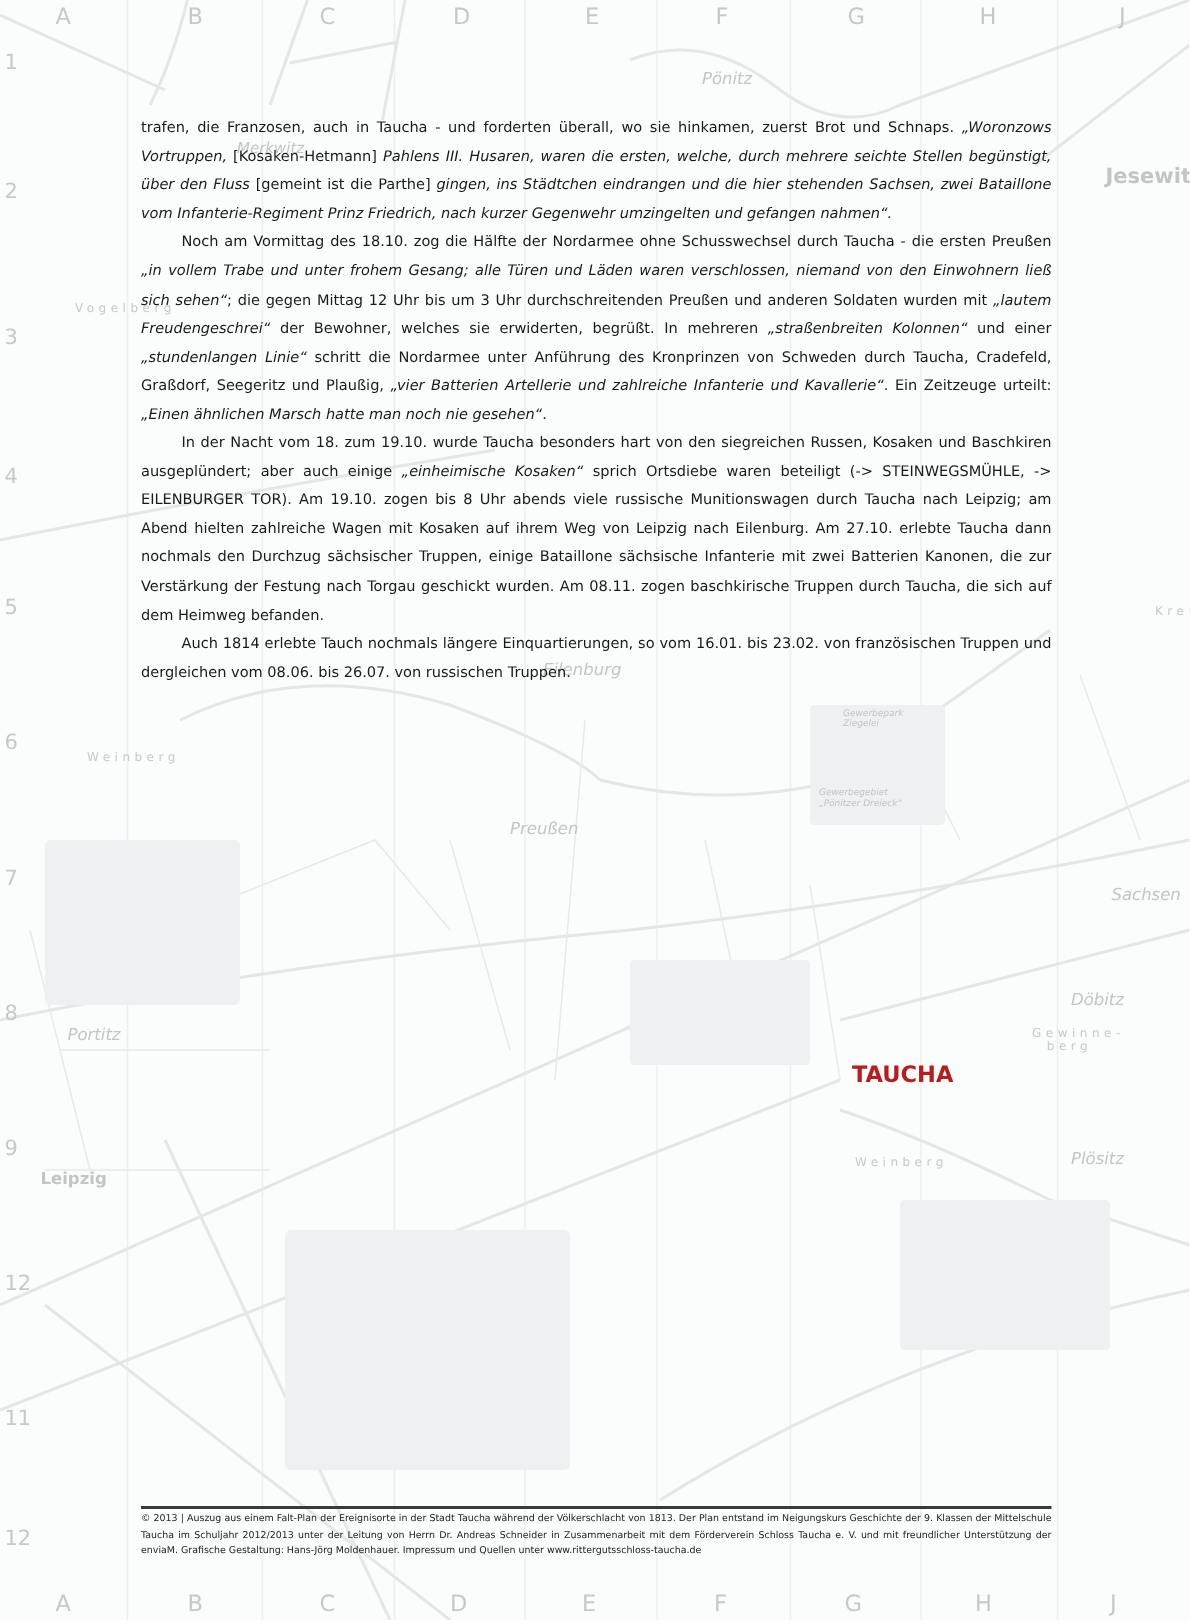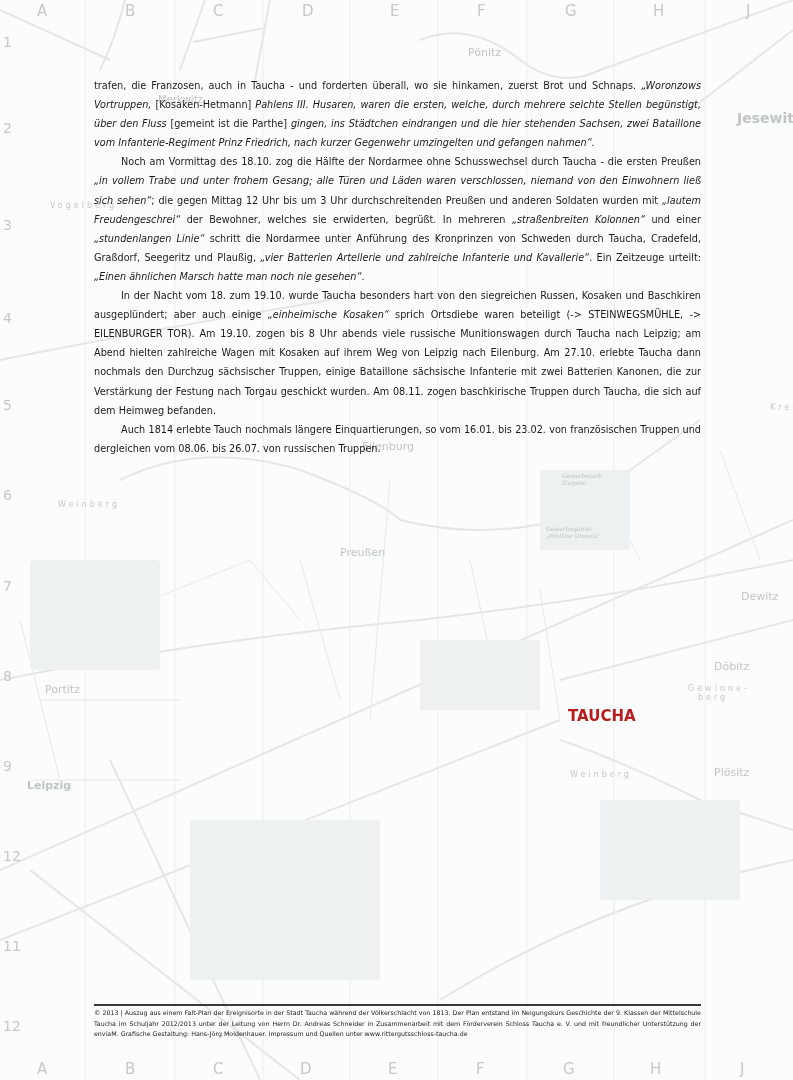--- a/index.html
+++ b/index.html
@@ -1,21 +1,21 @@
 <!DOCTYPE html>
 <html><head>
 <meta charset="utf-8">
 <style>
   html, body { margin: 0; padding: 0; }
   body { width: 793px; height: 1080px; position: relative; overflow: hidden; background: #fbfcfc; font-family: "Liberation Sans", sans-serif; }
   .map-bg { position: absolute; left: 0; top: 0; width: 793px; height: 1080px; }
   .map-label { position: absolute; color: #c8cfcf; font-family: "DejaVu Sans", sans-serif; white-space: nowrap; }
   .grid-letter { position: absolute; color: #c4c9c9; font-size: 15px; font-family: "DejaVu Sans", sans-serif; }
   .grid-num { position: absolute; color: #c4c9c9; font-size: 14px; font-family: "DejaVu Sans", sans-serif; left: 3px; }
-  .place { font-size: 11px; color: #c0c6c6; }
+  .place { font-style: italic; font-size: 11px; color: #c0c6c6; }
   .place-bold { font-weight: bold; font-size: 14px; color: #c0c6c6; }
   .town { font-weight: bold; font-size: 15px; color: #b91c1c; }
   .spaced { letter-spacing: 3px; font-size: 8px; color: #c4caca; margin-left: 28px; }
 
   .text-block { position: absolute; left: 94px; top: 76px; width: 607px; font-family: "DejaVu Sans", sans-serif; font-size: 9.7px; line-height: 19.1px; color: #1a1a1a; text-align: justify; }
   .text-block p { margin: 0; }
   .text-block p.indent { text-indent: 27px; }
   .text-block em { font-style: italic; }
 
   .footer-rule { position: absolute; left: 94px; top: 1004px; width: 607px; height: 2px; background: #3a3a3a; }
@@ -114,21 +114,21 @@
 <div class="map-label place" style="left:468px;top:46px">Pönitz</div>
 <div class="map-label place-bold" style="left:737px;top:110px">Jesewitz</div>
 <div class="map-label place" style="left:158px;top:94px;font-size:10px">Merkwitz</div>
 <div class="map-label spaced" style="left:22px;top:201px">Vogelberg</div>
 <div class="map-label spaced" style="left:742px;top:403px">Kreuzberg</div>
 <div class="map-label place" style="left:362px;top:440px">Eilenburg</div>
 <div class="map-label spaced" style="left:30px;top:500px">Weinberg</div>
 <div class="map-label place" style="left:562px;top:472px;font-size:6px;width:50px;white-space:normal">Gewerbepark Ziegelei</div>
 <div class="map-label place" style="left:546px;top:525px;font-size:6px;width:60px;white-space:normal">Gewerbegebiet „Pönitzer Dreieck“</div>
 <div class="map-label place" style="left:340px;top:546px">Preußen</div>
-<div class="map-label place" style="left:741px;top:590px">Dewitz</div>
+<div class="map-label place" style="left:741px;top:590px">Sachsen</div>
 <div class="map-label place" style="left:714px;top:660px">Döbitz</div>
 <div class="map-label place" style="left:45px;top:683px">Portitz</div>
 <div class="map-label spaced" style="left:660px;top:684px;width:50px;white-space:normal;text-align:center">Gewinne-berg</div>
 <div class="map-label town" style="left:568px;top:707px">TAUCHA</div>
 <div class="map-label place-bold" style="left:27px;top:779px;font-size:11px">Leipzig</div>
 <div class="map-label spaced" style="left:542px;top:770px">Weinberg</div>
 <div class="map-label place" style="left:714px;top:766px">Plösitz</div>
 
 <div class="text-block">
   <p><span>trafen, die Franzosen, auch in Taucha - und forderten überall, wo sie hinkamen, zuerst Brot und Schnaps. </span><em>„Woronzows Vortruppen, </em><span>[Kosaken-Hetmann]</span><em> Pahlens III. Husaren, waren die ersten, welche, durch mehrere seichte Stellen begünstigt, über den Fluss </em><span>[gemeint ist die Parthe]</span><em> gingen, ins Städtchen eindrangen und die hier stehenden Sachsen, zwei Bataillone vom Infanterie-Regiment Prinz Friedrich, nach kurzer Gegenwehr umzingelten und gefangen nahmen“.</em></p>

